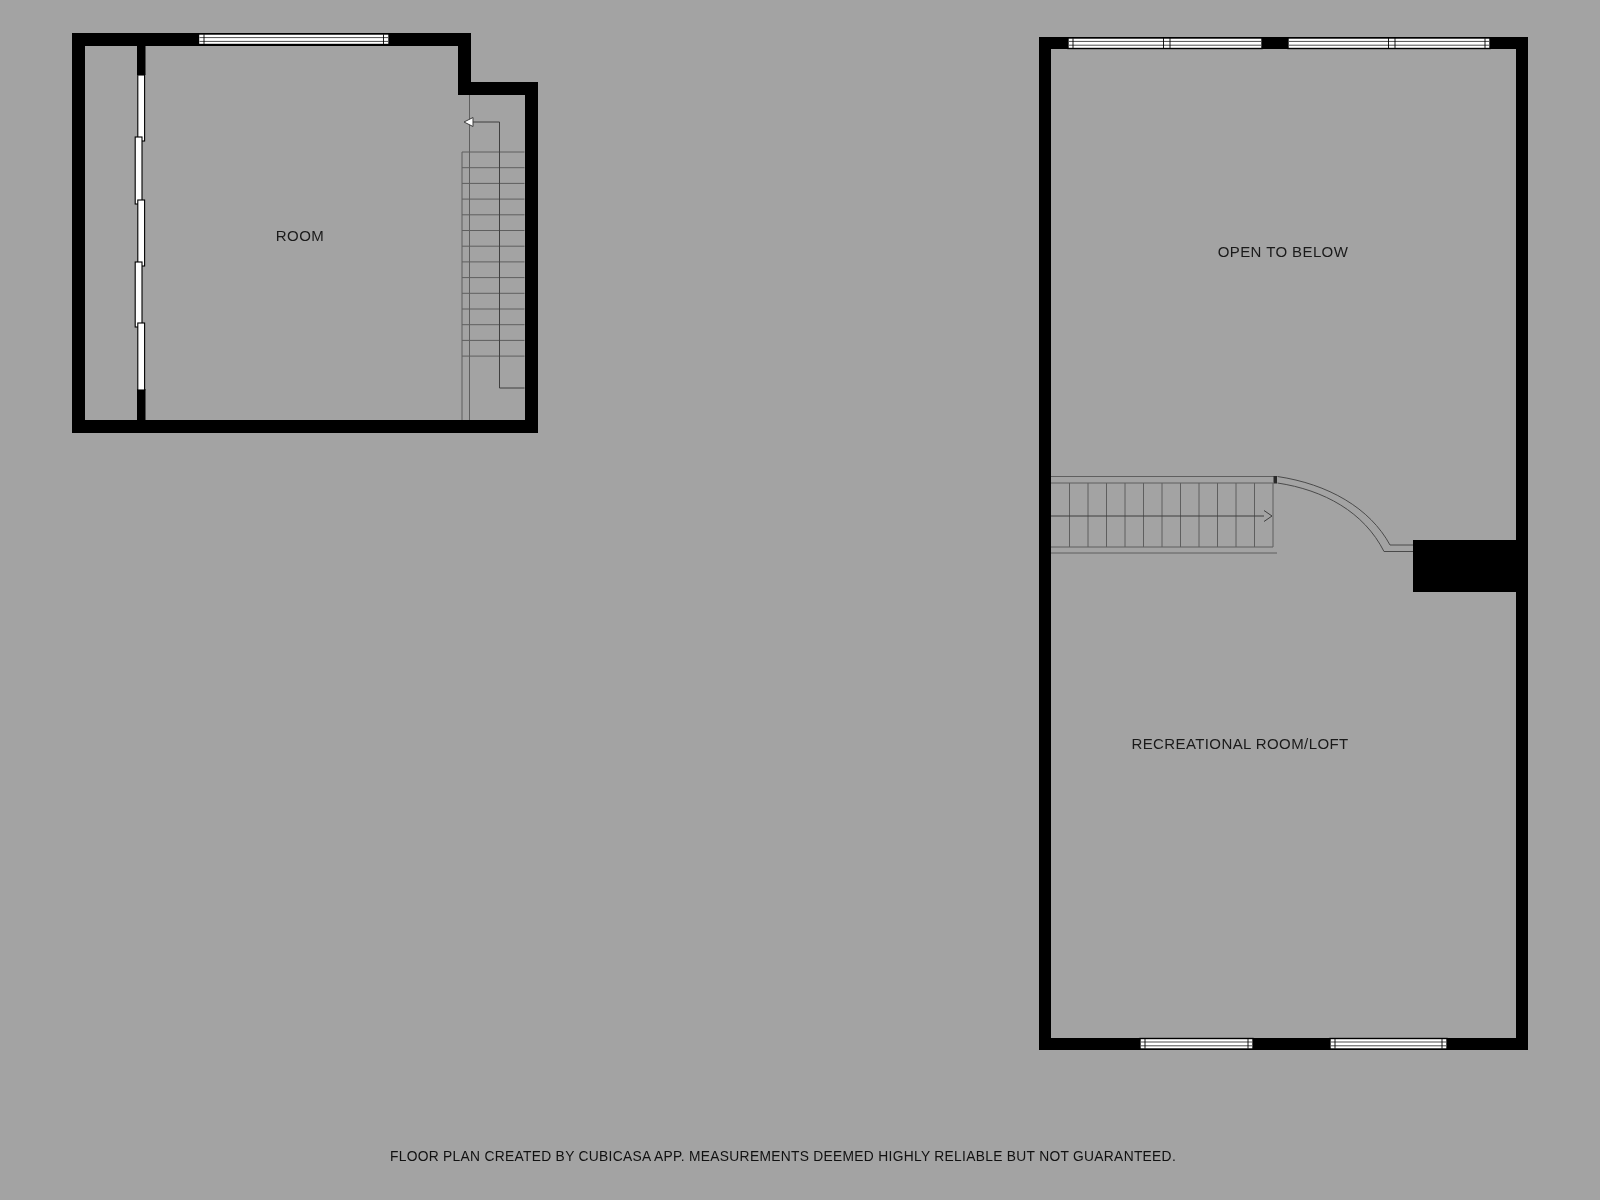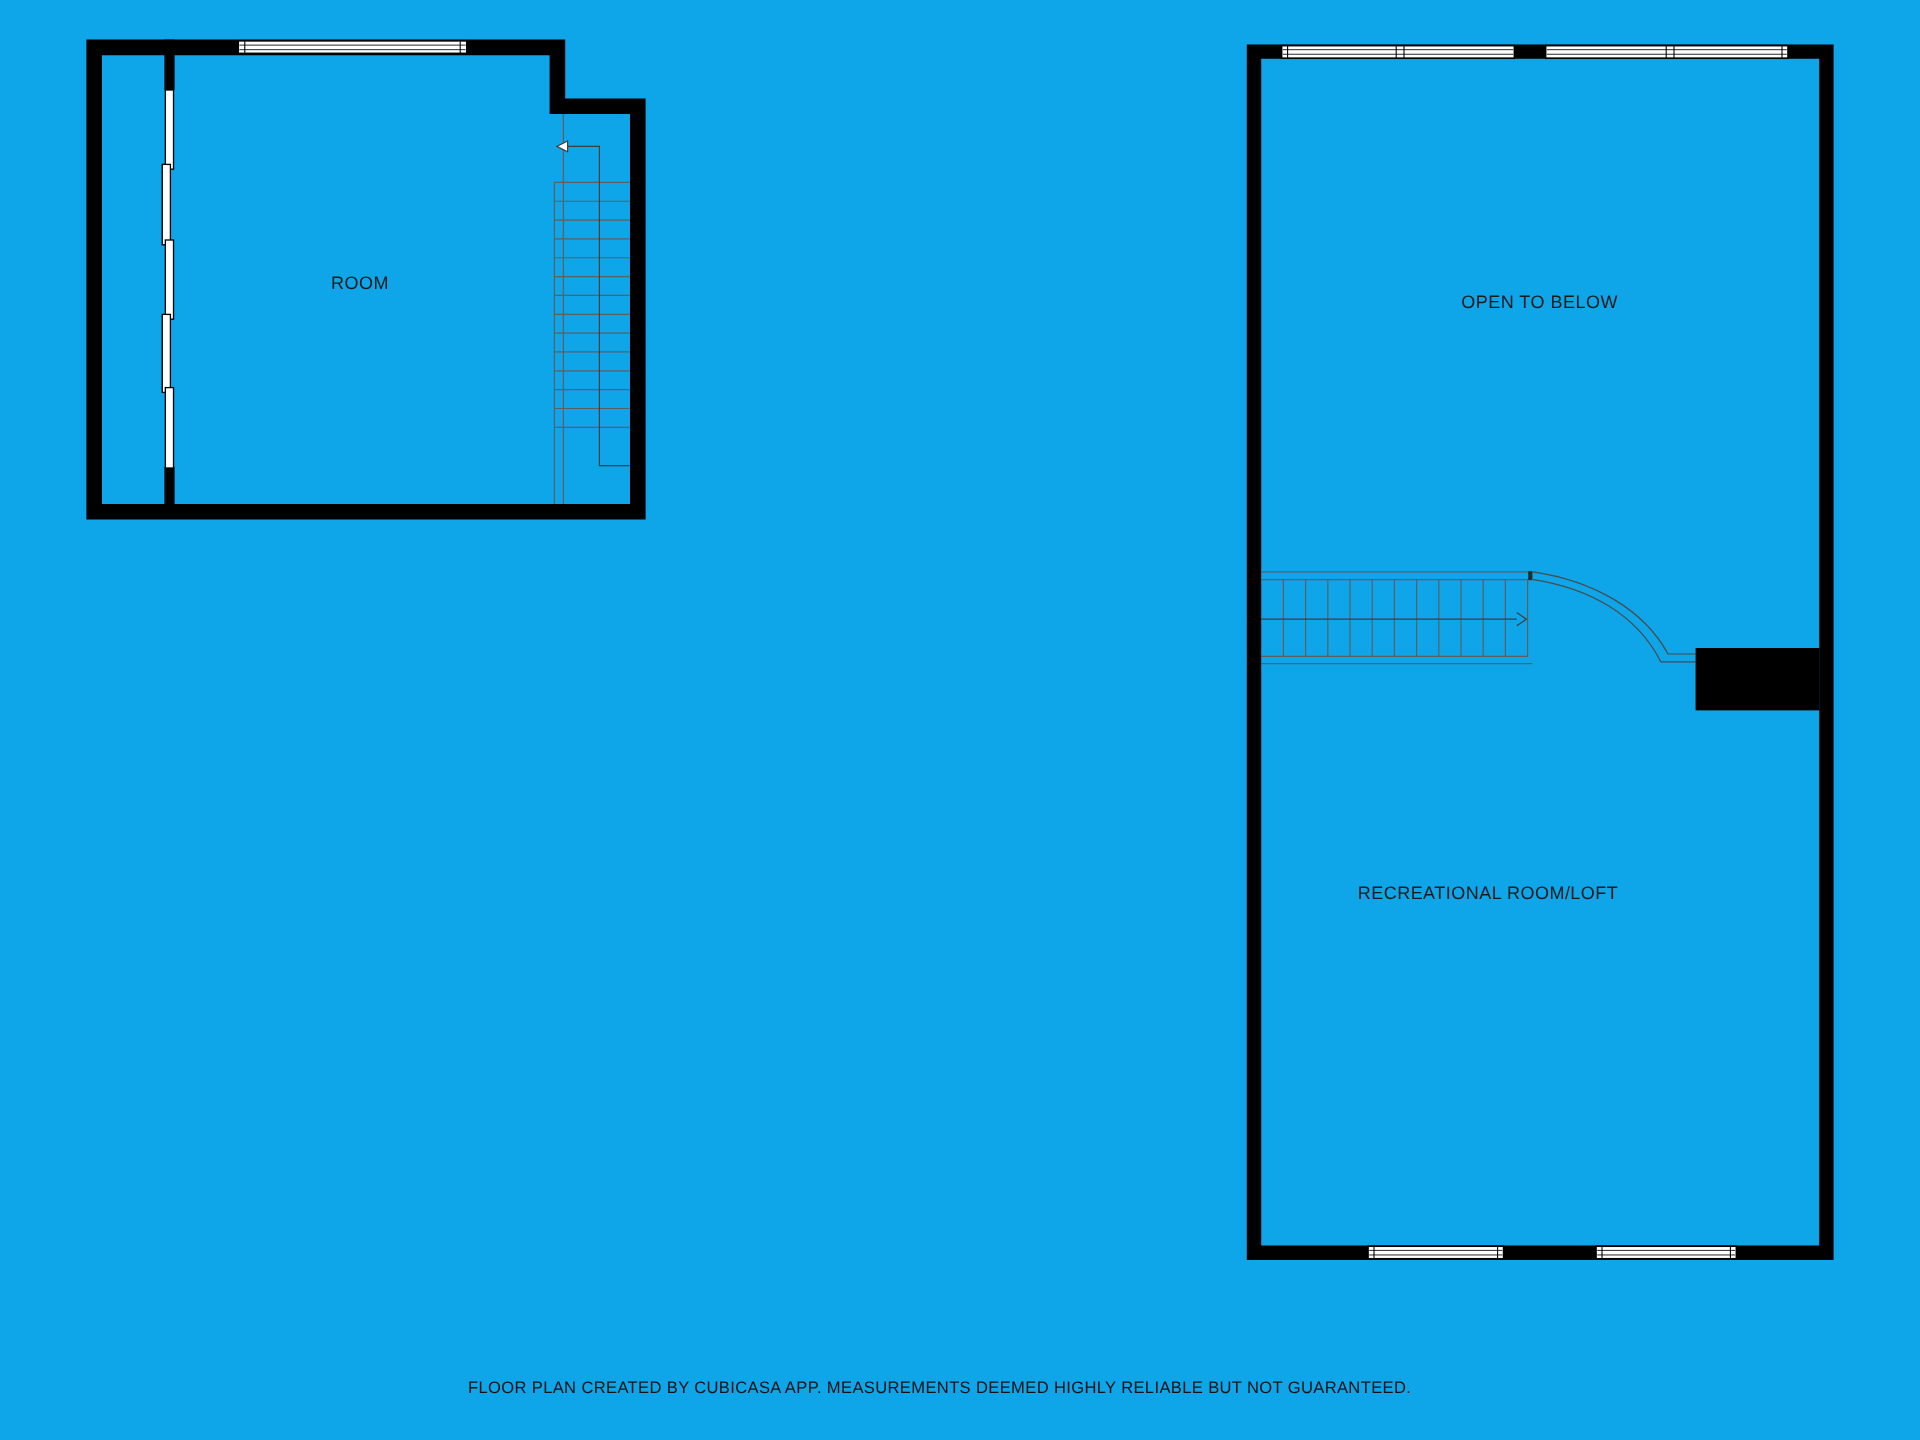--- a/index.html
+++ b/index.html
@@ -1,16 +1,16 @@
 <!DOCTYPE html>
 <html><head>
 <meta charset="utf-8">
 <style>
   html,body{margin:0;padding:0;background:#ffffff;}
-  #stage{position:relative;width:1600px;height:1200px;background:#0ea5e9;overflow:hidden;}
+  #stage{position:relative;width:1600px;height:1200px;background:#a3a3a3;overflow:hidden;}
   svg{position:absolute;left:0;top:0;}
   .wall{fill:#000000;stroke:none;}
   .win{fill:#ffffff;stroke:#000000;stroke-width:1.4;}
   .winline{stroke:#000000;stroke-width:0.7;fill:none;}
   .tick{stroke:#000000;stroke-width:0.9;fill:none;}
   .sline{stroke:#5f5f5f;stroke-width:1;fill:none;}
   .rail{stroke:#4a4a4a;stroke-width:1;fill:none;}
   .wline{stroke:#3f3f3f;stroke-width:1;fill:none;}
   .arrowhead{fill:#ffffff;stroke:#3f3f3f;stroke-width:1;}
   .post{fill:#2a2a2a;}

